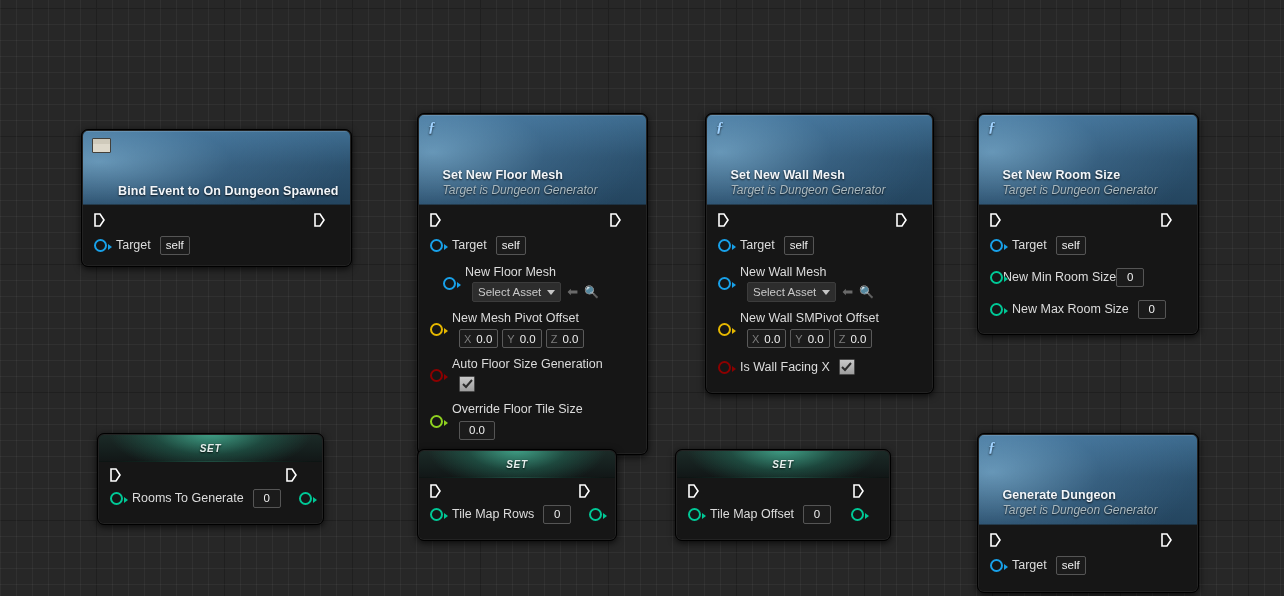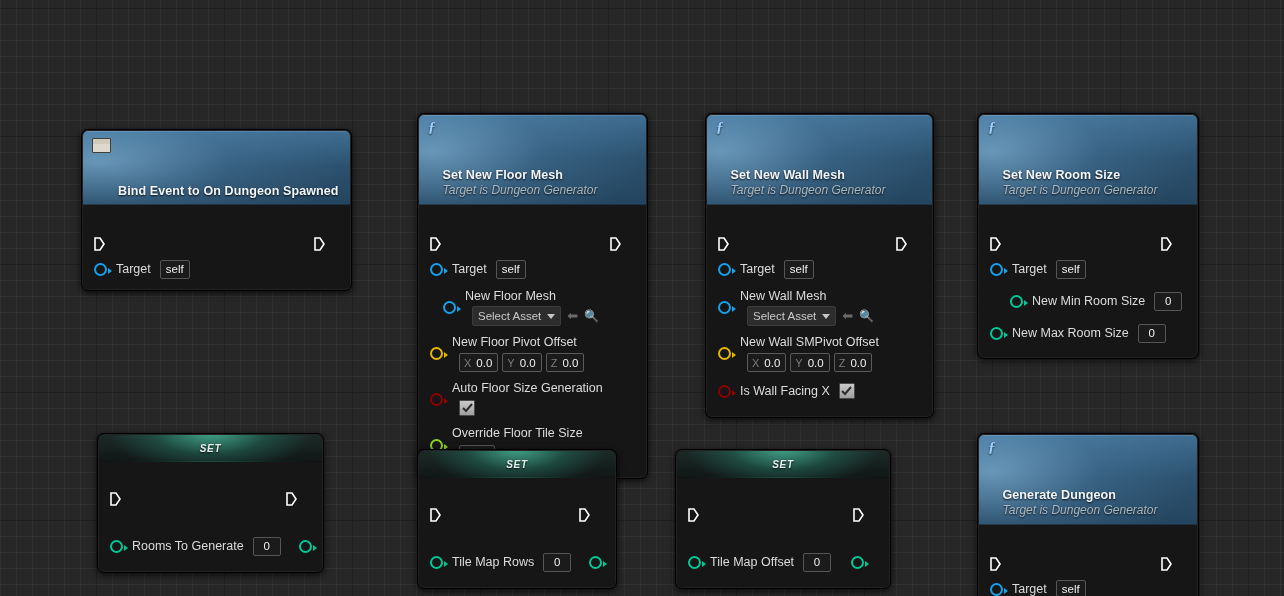--- a/index.html
+++ b/index.html
@@ -157,21 +157,21 @@
   #node-bind        {left:81px;  top:129px; width:269px;}
   #node-floor       {left:417px; top:113px; width:229px;}
   #node-wall        {left:705px; top:113px; width:227px;}
   #node-roomsize    {left:977px; top:113px; width:220px;}
   #node-set-rooms   {left:97px;  top:433px; width:225px;}
   #node-set-rows    {left:417px; top:449px; width:198px;}
   #node-set-cols    {left:675px; top:449px; width:214px;}
   #node-generate    {left:977px; top:433px; width:220px;}
 
   .pad-l{padding-left:11px;}
-  .pr{padding-right:25px;margin-top:24px;}
+  .pr{padding-right:25px;}
 </style>
 </head>
 <body>
 
 <div id="graph">
 
   <div class="node" id="node-bind">
     <div class="node-inner">
       <div class="hdr" style="padding-bottom:5px;">
         <div class="deleg-icon"></div>
@@ -246,21 +246,21 @@
               </span>
               <span class="browse-arrow">⬅</span>
               <span class="mag">🔍</span>
             </div>
           </div>
         </div>
 
         <div class="row pad-l" style="gap:9px;align-items:center;padding-bottom:9px;">
           <span class="pin" style="color:#e5b700;"></span>
           <div>
-            <div class="lbl" style="margin-bottom:3px;">New Floor Pivot Offset</div>
+            <div class="lbl" style="margin-bottom:3px;">New Mesh Pivot Offset</div>
             <div style="display:flex;gap:4px;padding-left:7px;">
               <span class="axisbox">
                 <span class="ax">X</span>
                 <span class="av">0.0</span>
               </span>
               <span class="axisbox">
                 <span class="ax">Y</span>
                 <span class="av">0.0</span>
               </span>
               <span class="axisbox">
@@ -402,21 +402,21 @@
               </svg>
           </span>
         </div>
 
         <div class="row pad-l" style="gap:9px;padding-bottom:12px;">
           <span class="pin" style="color:#18a0e8;"></span>
           <span class="lbl">Target</span>
           <span class="vbox self">self</span>
         </div>
 
-        <div class="row pad-l" style="gap:9px;padding-bottom:12px;margin-left:20px;">
+        <div class="row pad-l" style="gap:0;padding-bottom:12px;">
           <span class="pin" style="color:#00c896;"></span>
           <span class="lbl">New Min Room Size</span>
           <span class="vbox">0</span>
         </div>
 
         <div class="row pad-l" style="gap:9px;padding-bottom:14px;">
           <span class="pin" style="color:#00c896;"></span>
           <span class="lbl">New Max Room Size</span>
           <span class="vbox">0</span>
         </div>

